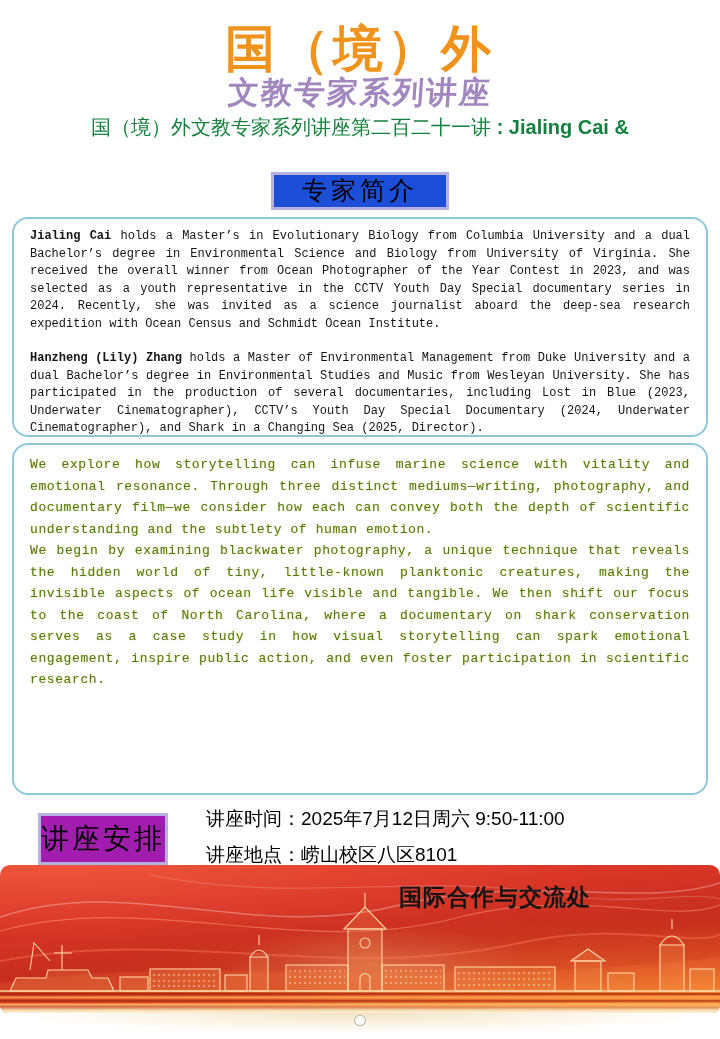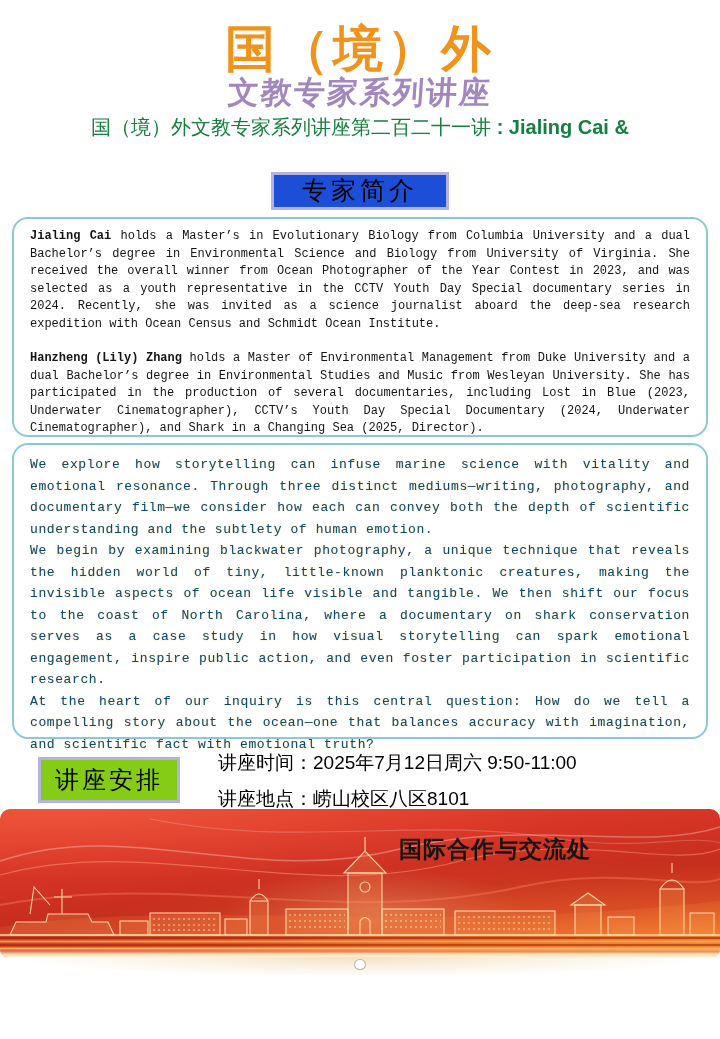--- a/index.html
+++ b/index.html
@@ -44,53 +44,53 @@
   }
   .bio-box{
     height:220px;margin-top:7px;
     font-family:"Liberation Mono",monospace;font-size:12px;line-height:17.5px;
     color:#141414;
   }
   .bio-box p{margin:0 0 17px 0;}
   .bio-box p:last-child{margin-bottom:8px;}
   .bio-box b{font-weight:bold;}
   .abstract-box{
-    height:296px;
+    height:352px;
     font-family:"Liberation Mono",monospace;font-size:13px;line-height:21.5px;
-    letter-spacing:0.6px;color:#0c4a6e;
+    letter-spacing:0.6px;color:#4d7c0f;
     text-shadow:0 0 1.5px rgba(214,164,40,0.55);
   }
   .abstract-box p{margin:0;}
 
   
   .schedule-row{display:flex;align-items:flex-start;margin:8px 12px 0 38px;height:58px;}
   .schedule-heading{
-    border:3px solid #B5B2E2;background:#84cc16;padding:4px 14px;
-    font-family:"Liberation Serif",serif;font-size:24px;color:#000;
+    border:3px solid #B5B2E2;background:#a21caf;padding:4px 0;
+    font-family:"Liberation Serif",serif;font-size:28px;color:#000;
     letter-spacing:3px;margin-top:10px;white-space:nowrap;
   }
   .schedule-details{margin-left:38px;padding-top:0;}
   .schedule-details p{
     margin:2px 0 8px 0;font-size:19px;line-height:28px;font-weight:normal;color:#000000;
     font-family:"Liberation Sans",sans-serif;
   }
 
   
   .banner{
     position:relative;margin-top:4px;height:148px;width:720px;
     border-radius:10px 10px 8px 8px;overflow:hidden;
     background:
       radial-gradient(30% 40% at 52% 68%, rgba(255,230,180,0.22), transparent 70%),
       radial-gradient(120% 90% at 12% 0%, rgba(255,120,90,0.30), transparent 55%),
       radial-gradient(140% 100% at 88% 95%, rgba(255,150,60,0.40), transparent 60%),
       linear-gradient(175deg,#E8472E 0%,#D93627 28%,#C52D1D 56%,#CF3A1E 74%,#E3641F 87%,#F08C2C 100%);
   }
   .banner-art{position:absolute;inset:0;width:100%;height:100%;}
   .org-text{
-    position:absolute;left:355px;top:26px;width:280px;text-align:center;
+    position:absolute;left:355px;top:18px;width:280px;text-align:center;
     font-family:"Liberation Serif",serif;font-weight:bold;font-size:23px;
     line-height:30px;color:#141414;letter-spacing:1px;
   }
   .banner-fade{
     position:absolute;left:0;right:0;bottom:0;height:8px;
     background:linear-gradient(180deg,rgba(255,200,120,0) 0%,#F6DFB4 70%,#FBF1DD 100%);
   }
 
   
   .bottom-strip{
@@ -116,21 +116,20 @@
 
   <div class="section-heading">专家简介</div>
   <div class="content-box bio-box">
     <p><b>Jialing Cai</b><span> holds a Master’s in Evolutionary Biology from Columbia University and a dual Bachelor’s degree in Environmental Science and Biology from University of Virginia. She received the overall winner from Ocean Photographer of the Year Contest in 2023, and was selected as a youth representative in the CCTV Youth Day Special documentary series in 2024. Recently, she was invited as a science journalist aboard the deep-sea research expedition with Ocean Census and Schmidt Ocean Institute.</span></p>
     <p><b>Hanzheng (Lily) Zhang</b><span> holds a Master of Environmental Management from Duke University and a dual Bachelor’s degree in Environmental Studies and Music from Wesleyan University. She has participated in the production of several documentaries, including Lost in Blue (2023, Underwater Cinematographer), CCTV’s Youth Day Special Documentary (2024, Underwater Cinematographer), and Shark in a Changing Sea (2025, Director).</span></p>
   </div>
 
   <div class="content-box abstract-box">
     <p>We explore how storytelling can infuse marine science with vitality and emotional resonance. Through three distinct mediums—writing, photography, and documentary film—we consider how each can convey both the depth of scientific understanding and the subtlety of human emotion.</p>
     <p>We begin by examining blackwater photography, a unique technique that reveals the hidden world of tiny, little-known planktonic creatures, making the invisible aspects of ocean life visible and tangible. We then shift our focus to the coast of North Carolina, where a documentary on shark conservation serves as a case study in how visual storytelling can spark emotional engagement, inspire public action, and even foster participation in scientific research.</p>
-    <p>At the heart of our inquiry is this central question: How do we tell a compelling story about the ocean—one that balances accuracy with imagination, and scientific fact with emotional truth?</p>
   </div>
 
   <div class="schedule-row">
     <div class="schedule-heading">讲座安排</div>
     <div class="schedule-details">
       <p><span>讲座时间：</span><span>2025年7月12日周六 9:50-11:00</span></p>
       <p><span>讲座地点：</span><span>崂山校区八区8101</span></p>
     </div>
   </div>
 

